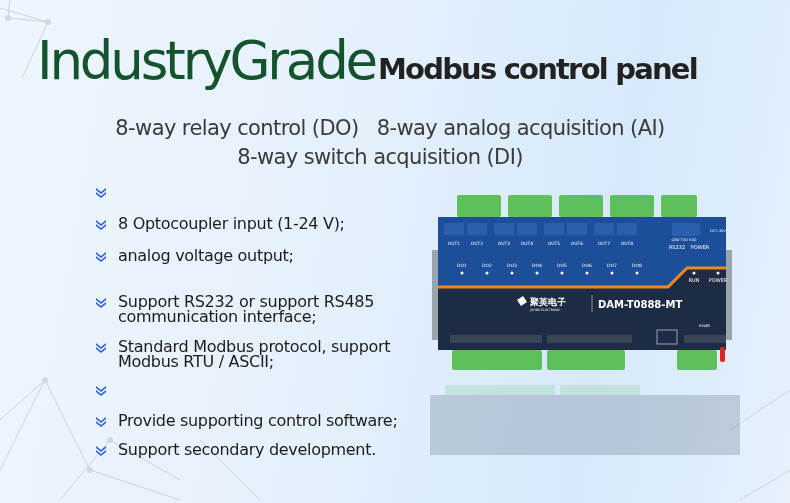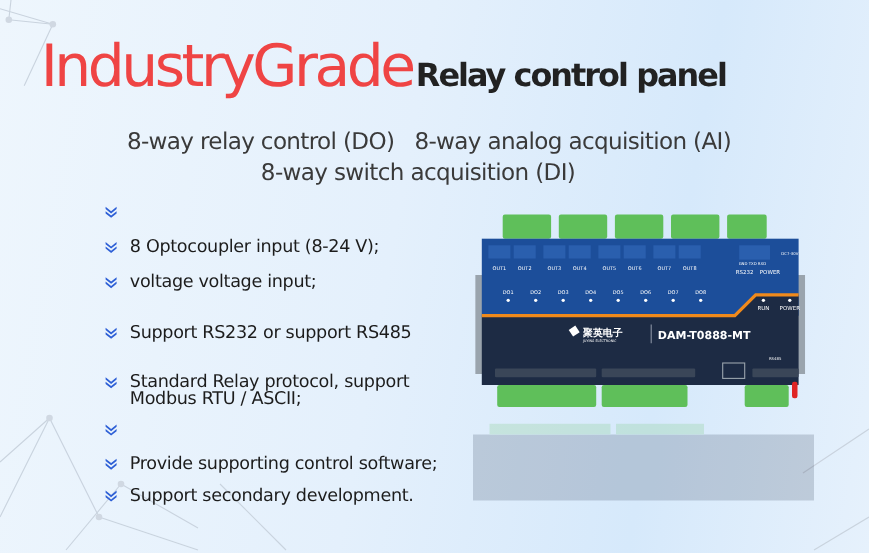--- a/index.html
+++ b/index.html
@@ -1,21 +1,21 @@
 <!DOCTYPE html>
 <html><head>
 <meta charset="utf-8">
 <style>
   html, body { margin:0; padding:0; }
   body { width:790px; height:503px; overflow:hidden; position:relative;
     font-family: "Liberation Sans", "DejaVu Sans", sans-serif;
     background: linear-gradient(100deg, #eef6fd 0%, #e4f0fc 45%, #d6e9fb 75%, #e6f1fc 100%); }
   .bg-net { position:absolute; left:0; top:0; width:790px; height:503px; pointer-events:none; }
   .headline { position:absolute; left:37px; top:30px; white-space:nowrap; display:flex; align-items:baseline; }
-  .headline .big { font-family:"DejaVu Sans", sans-serif; font-size:53px; font-weight:400; color:#ef4444; letter-spacing:-3.2px; }
+  .headline .big { font-family:"DejaVu Sans", sans-serif; font-size:53px; font-weight:400; color:#14532d; letter-spacing:-3.2px; }
   .headline .small { font-family:"DejaVu Sans", sans-serif; font-size:29px; font-weight:700; color:#222; letter-spacing:-1.8px; margin-left:3px; }
   .sub { position:absolute; left:0; width:790px; text-align:center; font-family:"DejaVu Sans", sans-serif; font-size:21px; color:#3a3a3a; letter-spacing:-0.6px; white-space:nowrap; }
   .sub1 { top:116px; left:-5px; }
   .sub2 { top:145px; left:-15px; }
   .features { position:absolute; left:95px; top:182px; margin:0; padding:0; list-style:none; }
   .feature { position:relative; padding-left:23px; font-family:"DejaVu Sans", sans-serif; font-size:16px; color:#1c1c1c; letter-spacing:-0.3px; line-height:15px; }
   .feature .txt { display:block; white-space:nowrap; }
   .feature .icon { position:absolute; left:0; top:3px; width:12px; height:12px; }
   .f0{position:absolute; top:2px} .f1{position:absolute; top:34px} .f2{position:absolute; top:66px} .f3{position:absolute; top:112px}
   .f4{position:absolute; top:157px} .f5{position:absolute; top:200px} .f6{position:absolute; top:231px} .f7{position:absolute; top:260px}
@@ -45,55 +45,56 @@
       <circle cx="48" cy="22" r="3"></circle>
       <circle cx="8" cy="18" r="3"></circle>
       <circle cx="45" cy="380" r="3"></circle>
       <circle cx="110" cy="440" r="3"></circle>
       <circle cx="90" cy="470" r="3"></circle>
     </g>
 </svg>
 
 <div class="headline">
   <span class="big">IndustryGrade</span>
-  <span class="small">Relay control panel</span>
+  <span class="small">Modbus control panel</span>
 </div>
 
 <div class="sub sub1" style="white-space:pre">8-way relay control (DO)   8-way analog acquisition (AI)</div>
 <div class="sub sub2">8-way switch acquisition (DI)</div>
 
 <ul class="features" id="feature-list">
     <li class="feature f0">
       <svg class="icon" viewBox="0 0 12 12">
         <path d="M1 1 L6 5 L11 1 L11 3 L6 7 L1 3 Z M1 5 L6 9 L11 5 L11 7 L6 11 L1 7 Z" fill="#2d5fd6"></path>
       </svg>
     </li>
     <li class="feature f1">
       <svg class="icon" viewBox="0 0 12 12">
         <path d="M1 1 L6 5 L11 1 L11 3 L6 7 L1 3 Z M1 5 L6 9 L11 5 L11 7 L6 11 L1 7 Z" fill="#2d5fd6"></path>
       </svg>
-      <span class="txt">8 Optocoupler input (8-24 V);</span>
+      <span class="txt">8 Optocoupler input (1-24 V);</span>
     </li>
     <li class="feature f2">
       <svg class="icon" viewBox="0 0 12 12">
         <path d="M1 1 L6 5 L11 1 L11 3 L6 7 L1 3 Z M1 5 L6 9 L11 5 L11 7 L6 11 L1 7 Z" fill="#2d5fd6"></path>
       </svg>
-      <span class="txt">voltage voltage input;</span>
+      <span class="txt">analog voltage output;</span>
     </li>
     <li class="feature f3">
       <svg class="icon" viewBox="0 0 12 12">
         <path d="M1 1 L6 5 L11 1 L11 3 L6 7 L1 3 Z M1 5 L6 9 L11 5 L11 7 L6 11 L1 7 Z" fill="#2d5fd6"></path>
       </svg>
       <span class="txt">Support RS232 or support RS485</span>
+      <span class="txt">communication interface;</span>
     </li>
     <li class="feature f4">
       <svg class="icon" viewBox="0 0 12 12">
         <path d="M1 1 L6 5 L11 1 L11 3 L6 7 L1 3 Z M1 5 L6 9 L11 5 L11 7 L6 11 L1 7 Z" fill="#2d5fd6"></path>
       </svg>
-      <span class="txt">Standard Relay protocol, support</span>
+      <span class="txt">Standard Modbus protocol, support</span>
       <span class="txt">Modbus RTU / ASCII;</span>
     </li>
     <li class="feature f5">
       <svg class="icon" viewBox="0 0 12 12">
         <path d="M1 1 L6 5 L11 1 L11 3 L6 7 L1 3 Z M1 5 L6 9 L11 5 L11 7 L6 11 L1 7 Z" fill="#2d5fd6"></path>
       </svg>
     </li>
     <li class="feature f6">
       <svg class="icon" viewBox="0 0 12 12">
         <path d="M1 1 L6 5 L11 1 L11 3 L6 7 L1 3 Z M1 5 L6 9 L11 5 L11 7 L6 11 L1 7 Z" fill="#2d5fd6"></path>

